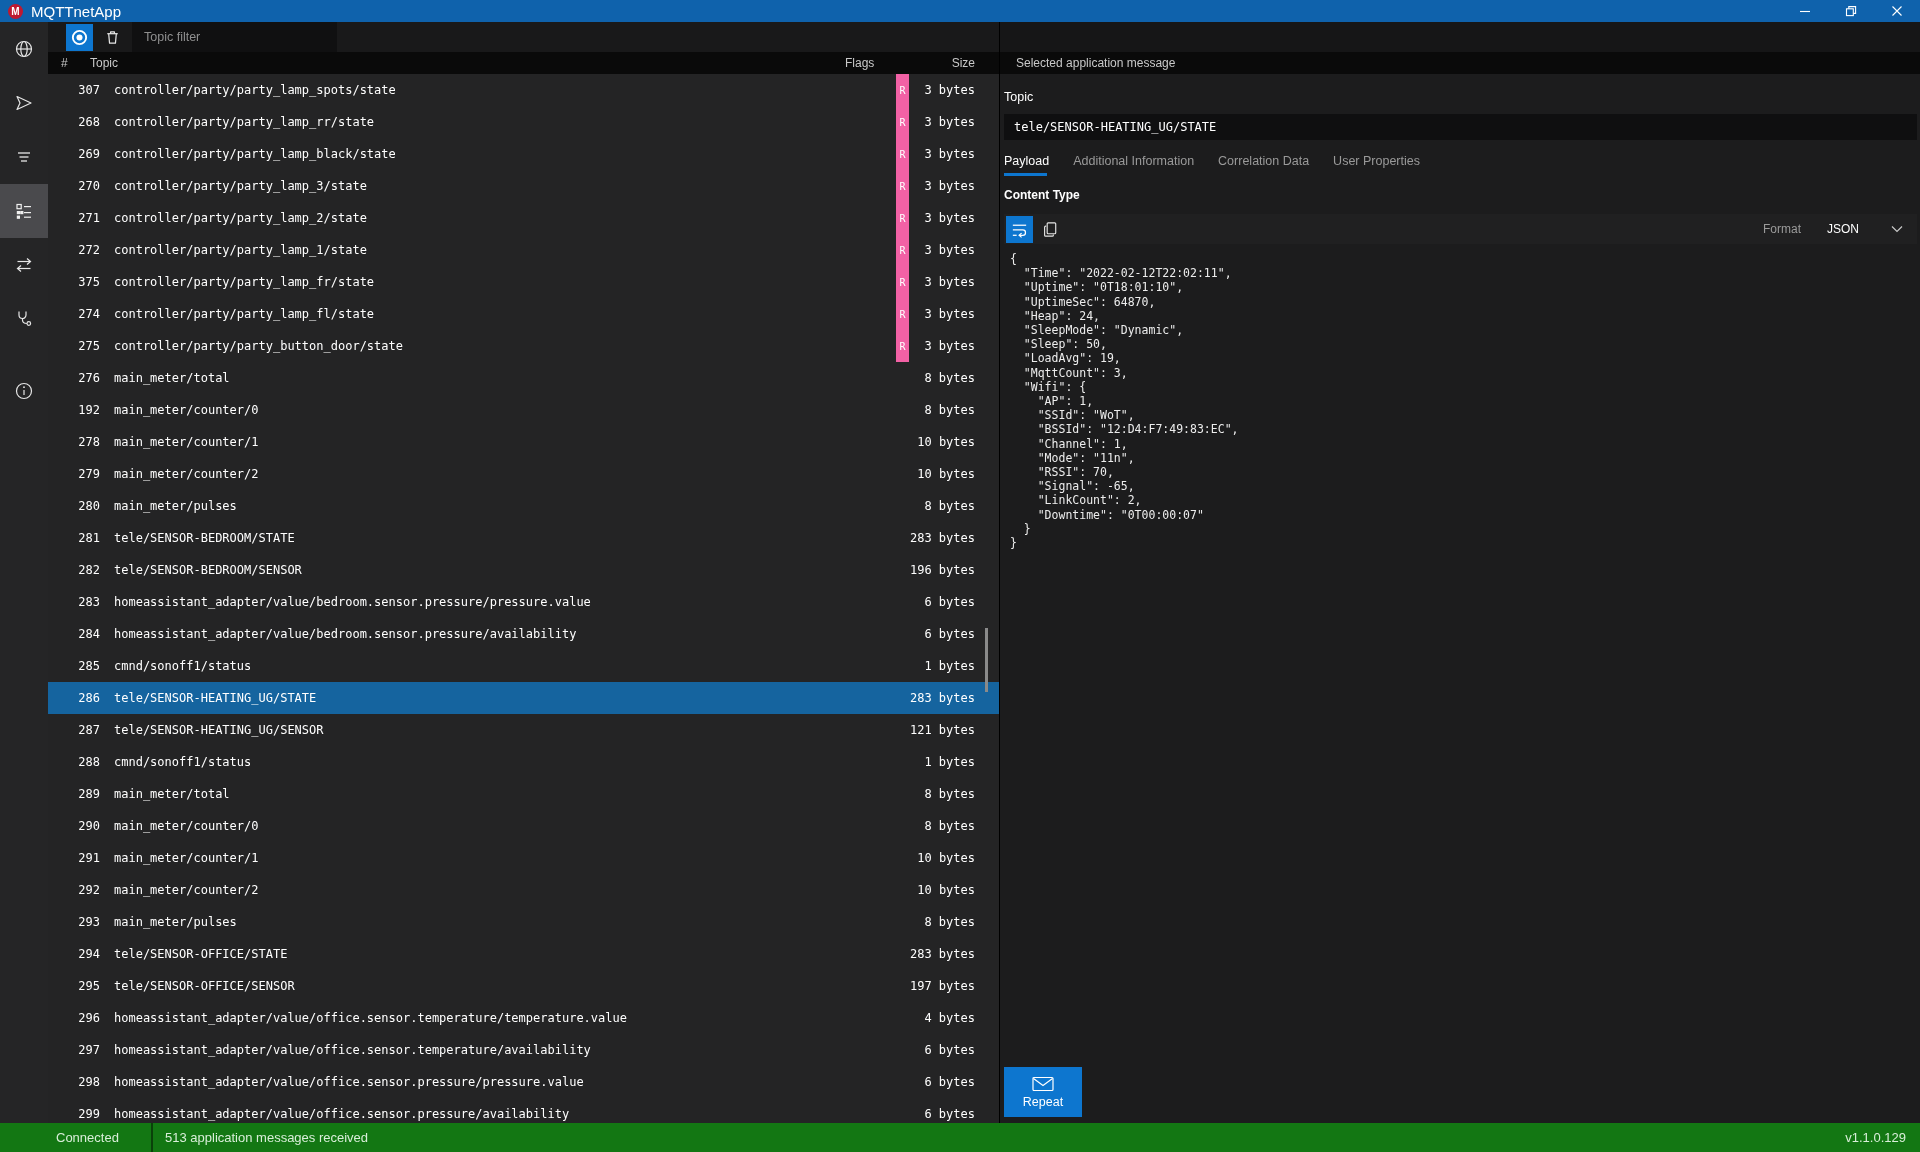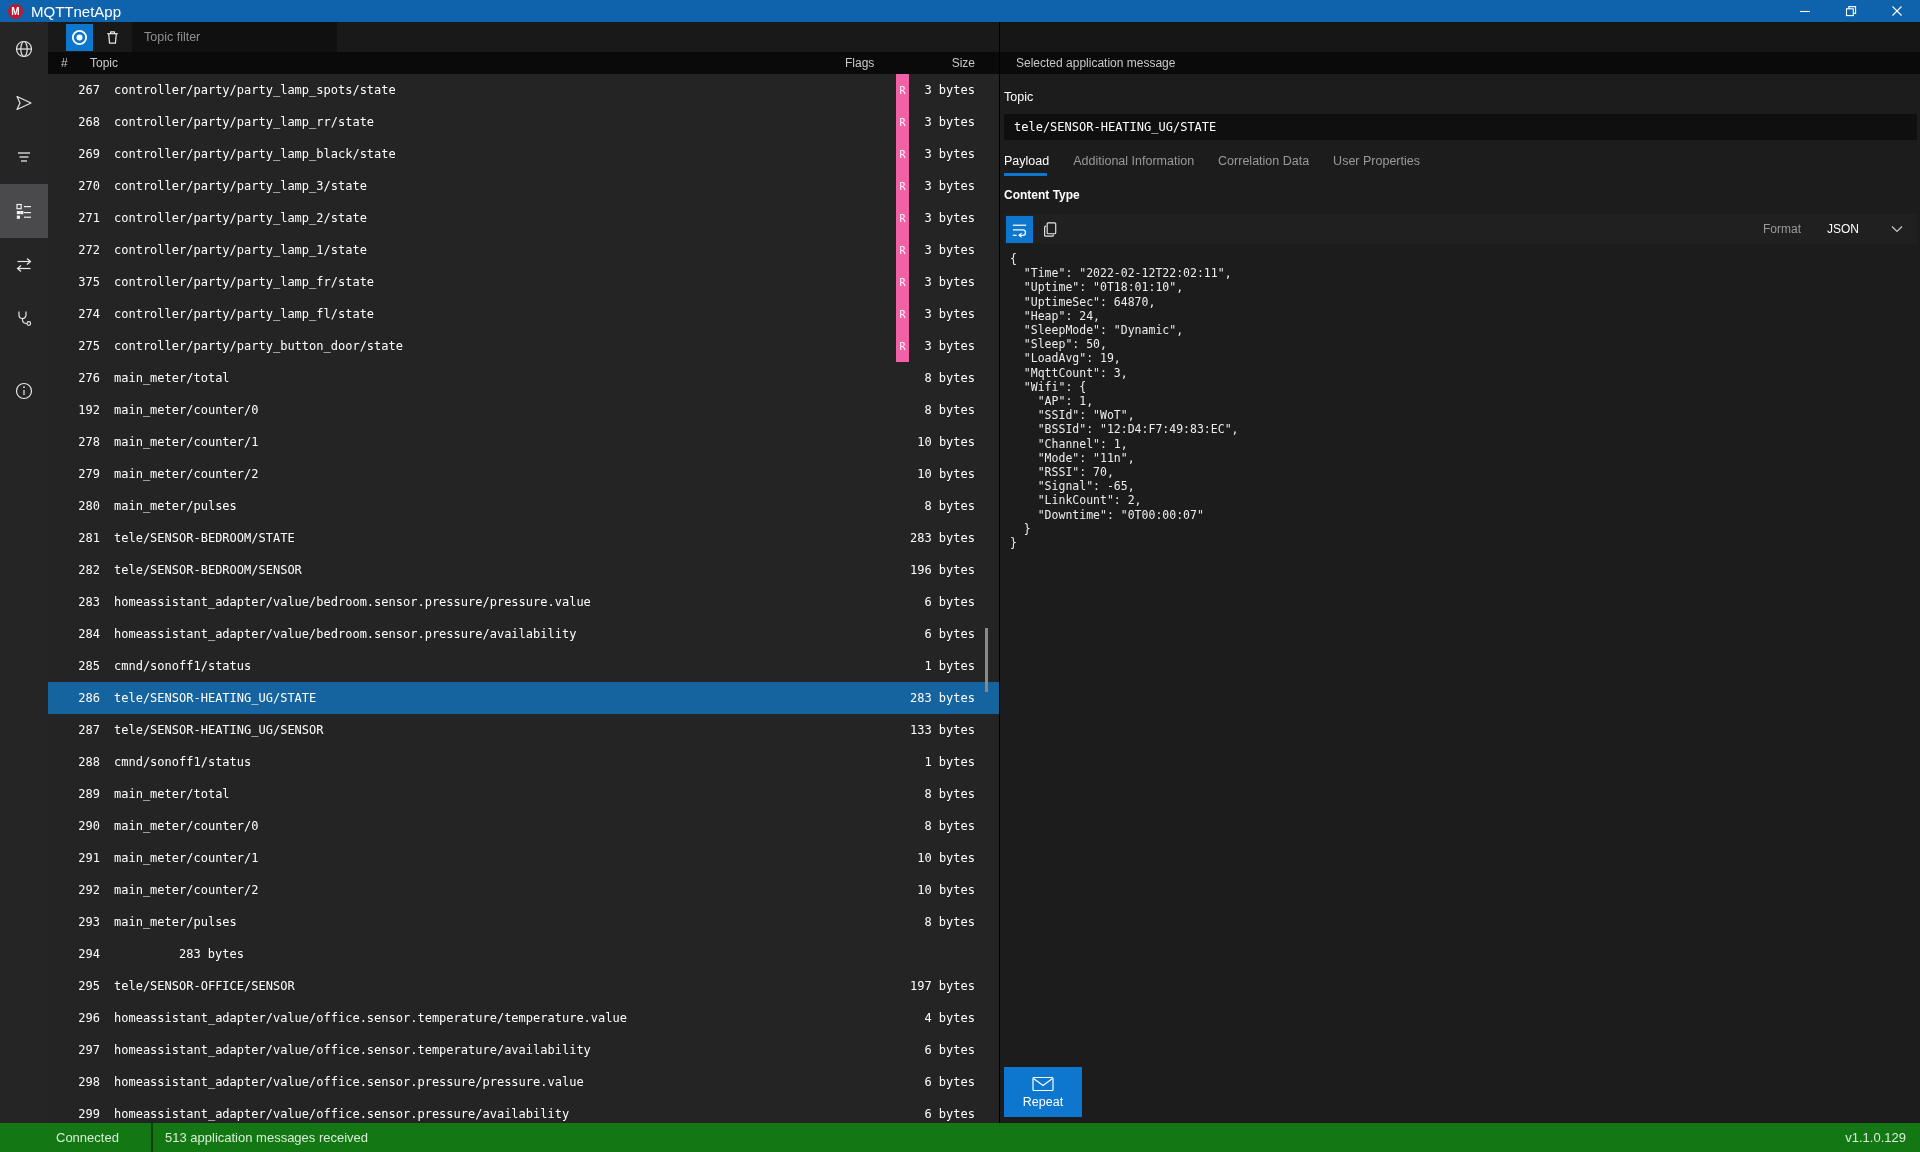--- a/index.html
+++ b/index.html
@@ -197,21 +197,21 @@
       <div class="th-num">#</div>
       <div class="th-topic">Topic</div>
       <div class="th-flags">Flags</div>
       <div class="th-size">Size</div>
       <div class="th-gutter"></div>
     </div>
 
     <div class="rows">
       <div class="vscroll"></div>
     <div class="trow">
-          <div class="col-num">267</div>
+          <div class="col-num">307</div>
           <div class="col-topic">controller/party/party_lamp_spots/state</div>
           <div class="col-flags">
             <span class="retained-badge">R</span>
           </div>
           <div class="col-size">3 bytes</div>
           <div class="row-gutter"></div>
         </div>
         <div class="trow">
           <div class="col-num">268</div>
           <div class="col-topic">controller/party/party_lamp_rr/state</div>
@@ -358,21 +358,21 @@
           <div class="col-num">286</div>
           <div class="col-topic">tele/SENSOR-HEATING_UG/STATE</div>
           <div class="col-flags"></div>
           <div class="col-size">283 bytes</div>
           <div class="row-gutter"></div>
         </div>
         <div class="trow">
           <div class="col-num">287</div>
           <div class="col-topic">tele/SENSOR-HEATING_UG/SENSOR</div>
           <div class="col-flags"></div>
-          <div class="col-size">133 bytes</div>
+          <div class="col-size">121 bytes</div>
           <div class="row-gutter"></div>
         </div>
         <div class="trow">
           <div class="col-num">288</div>
           <div class="col-topic">cmnd/sonoff1/status</div>
           <div class="col-flags"></div>
           <div class="col-size">1 bytes</div>
           <div class="row-gutter"></div>
         </div>
         <div class="trow">
@@ -405,20 +405,21 @@
         </div>
         <div class="trow">
           <div class="col-num">293</div>
           <div class="col-topic">main_meter/pulses</div>
           <div class="col-flags"></div>
           <div class="col-size">8 bytes</div>
           <div class="row-gutter"></div>
         </div>
         <div class="trow">
           <div class="col-num">294</div>
+          <div class="col-topic">tele/SENSOR-OFFICE/STATE</div>
           <div class="col-flags"></div>
           <div class="col-size">283 bytes</div>
           <div class="row-gutter"></div>
         </div>
         <div class="trow">
           <div class="col-num">295</div>
           <div class="col-topic">tele/SENSOR-OFFICE/SENSOR</div>
           <div class="col-flags"></div>
           <div class="col-size">197 bytes</div>
           <div class="row-gutter"></div>

